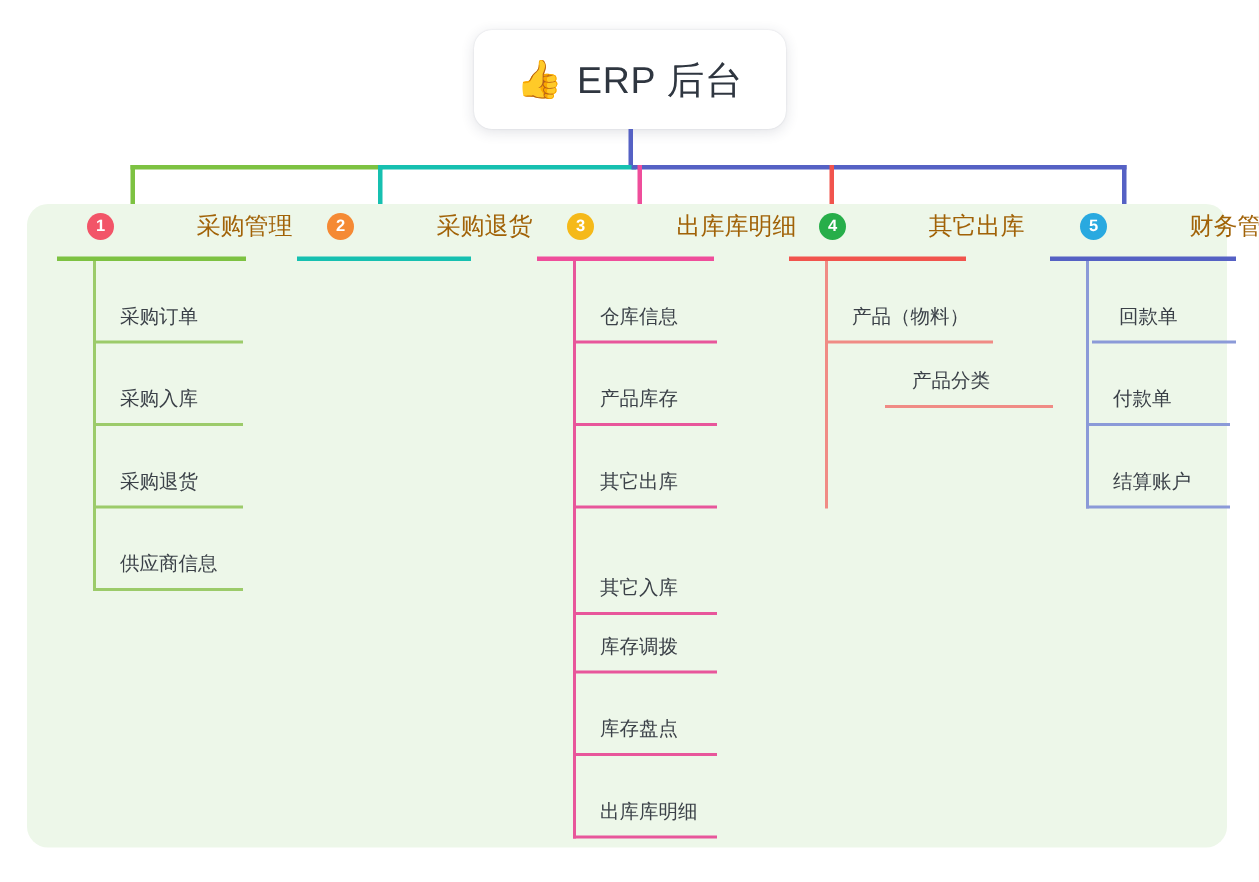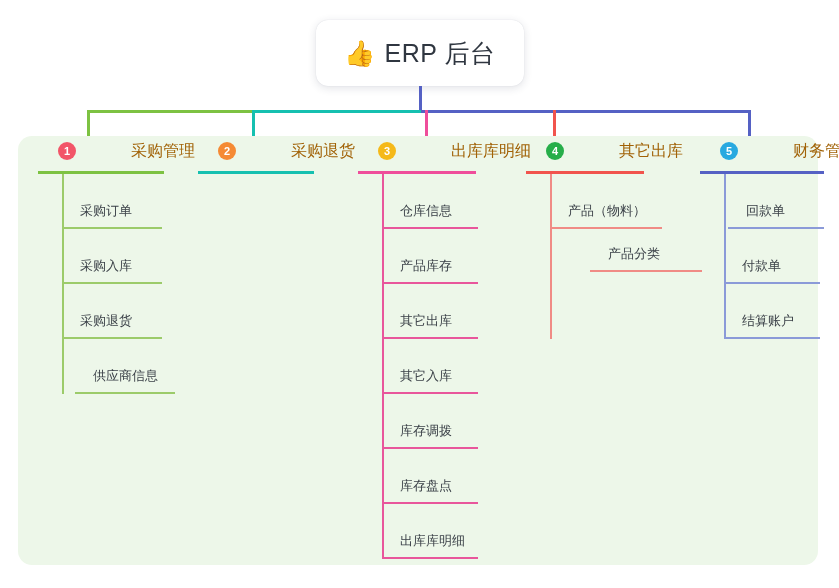--- a/index.html
+++ b/index.html
@@ -127,21 +127,21 @@
               <div class="leaf-rule" style="background: rgb(156, 203, 106); width: 100px;"></div>
             </div>
             <div class="leaf" style="top: 0px; left: 0px; width: 110px;">
               <span class="leaf-label">采购订单</span>
               <div class="leaf-rule" style="background: rgb(156, 203, 106); width: 100px;"></div>
             </div>
             <div class="leaf" style="top: 110px; left: 0px; width: 110px; text-align: right;">
               <span class="leaf-label">采购退货</span>
               <div class="leaf-rule" style="background: rgb(156, 203, 106); width: 100px;"></div>
             </div>
-            <div class="leaf" style="top: 165px; left: 13px; width: 110px;">
+            <div class="leaf" style="top: 165px; left: 0px; width: 110px;">
               <span class="leaf-label">供应商信息</span>
               <div class="leaf-rule" style="background: rgb(156, 203, 106); width: 100px;"></div>
             </div>
           </div>
         </div>
         <div class="column" style="left: 180px;">
           <div class="col-header">
             <span class="badge" style="background: rgb(245, 138, 52);">2</span>
             <span class="col-title">采购退货</span>
           </div>
@@ -160,21 +160,21 @@
               <div class="leaf-rule" style="background: rgb(232, 86, 155); width: 96px;"></div>
             </div>
             <div class="leaf" style="top: 55px; left: 0px; width: 110px; padding-left: 21px;">
               <span class="leaf-label">产品库存</span>
               <div class="leaf-rule" style="background: rgb(232, 86, 155); width: 96px;"></div>
             </div>
             <div class="leaf" style="top: 110px; left: 0px; width: 110px;">
               <span class="leaf-label">其它出库</span>
               <div class="leaf-rule" style="background: rgb(232, 86, 155); width: 96px;"></div>
             </div>
-            <div class="leaf" style="top: 165px; left: 0px; width: 110px;">
+            <div class="leaf" style="top: 181px; left: 0px; width: 110px;">
               <span class="leaf-label">其它入库</span>
               <div class="leaf-rule" style="background: rgb(232, 86, 155); width: 96px;"></div>
             </div>
             <div class="leaf" style="top: 220px; left: 0px; width: 110px;">
               <span class="leaf-label">库存调拨</span>
               <div class="leaf-rule" style="background: rgb(232, 86, 155); width: 96px;"></div>
             </div>
             <div class="leaf" style="top: 275px; left: 0px; width: 110px;">
               <span class="leaf-label">库存盘点</span>
               <div class="leaf-rule" style="background: rgb(232, 86, 155); width: 96px;"></div>

